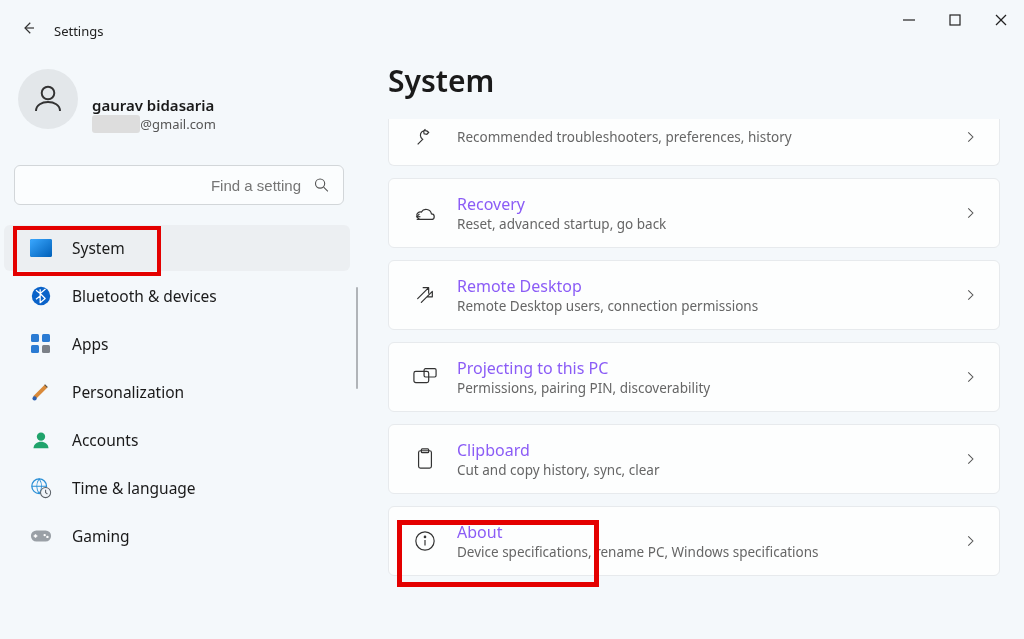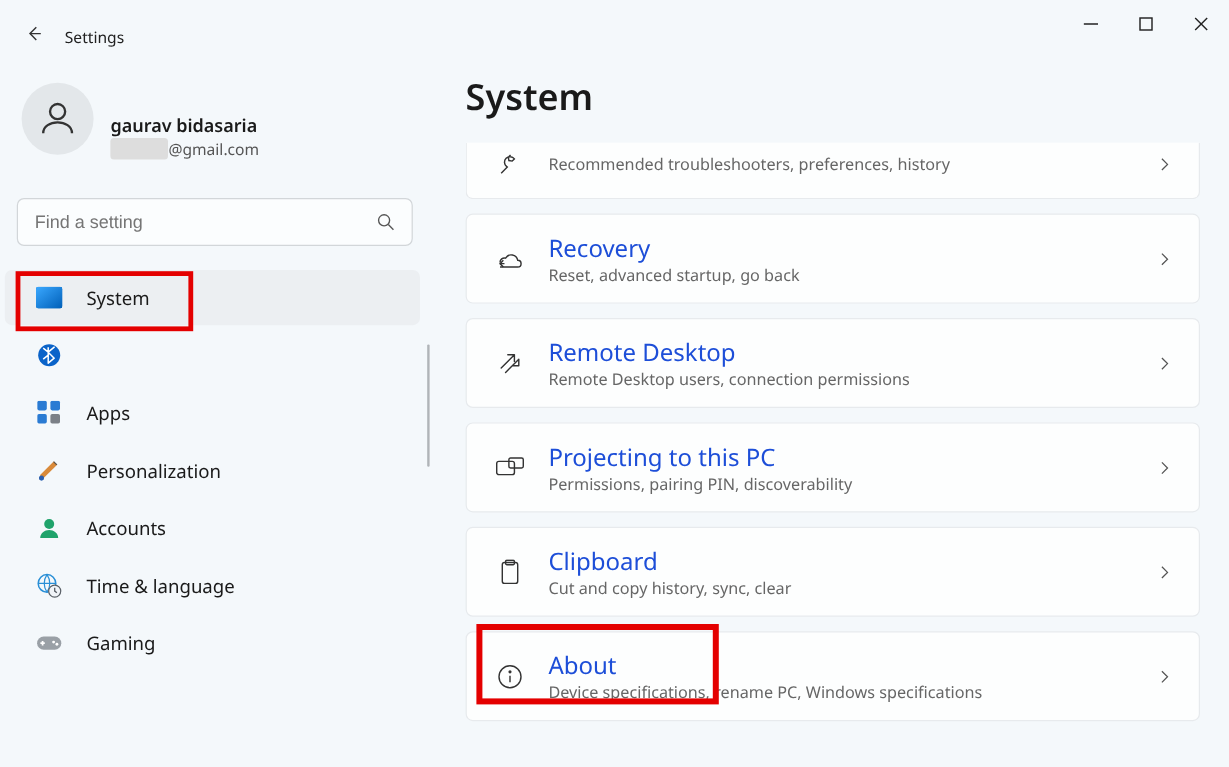--- a/index.html
+++ b/index.html
@@ -77,20 +77,21 @@
   }
   .search-wrap input {
     width: 100%;
     height: 40px;
     border: 1px solid #d2d6d9;
     border-radius: 6px;
     padding: 0 42px 0 14px;
     font-size: 15px;
     background: #fbfdfe;
     color: #333;
+    text-align: right;
   }
   .search-wrap .sicon {
     position:absolute; right:14px; top:50%; transform:translateY(-50%);
     color:#555;display:flex;
   }
   
   .nav {
     list-style:none; padding:0 4px 0 0; margin:0;
     max-height: 380px;
   }
@@ -141,21 +142,21 @@
     min-height: 70px;
     gap: 18px;
   }
   .card.partial-top { border-top:0;border-top-left-radius:0;border-top-right-radius:0; padding-top:4px; min-height:46px;}
   .card .cicon {
     width: 28px;height:28px;
     display:flex;align-items:center;justify-content:center;
     flex-shrink:0;color:#333;
   }
   .card .ctext { display:flex;flex-direction:column; }
-  .card .cti { font-size:20px;color:#1d4ed8; }
+  .card .cti { font-size:16px;color:#8b5cf6; }
   .card .csub { font-size:13.5px;color:#666; }
   .card .chev { margin-left:auto;color:#555; }
   
   .annot-left {
     position:absolute;
     left:13px; top:226px; width:148px; height:50px;
     border:4px solid #e40000; pointer-events:none; z-index:5;
   }
   .annot-right {
     position:absolute;
@@ -237,20 +238,21 @@
         </span>
         <span class="nlabel">System</span>
       </li>
       <li>
         <span class="nicon">
           <svg width="20" height="20" viewBox="0 0 24 24">
               <circle cx="12" cy="12" r="11" fill="#0a63c9"></circle>
               <path d="M11 4v16l6-5-6-6 6-5-6 5-5-4M11 12l-5 4" stroke="#fff" stroke-width="1.5" fill="none" stroke-linejoin="round"></path>
             </svg>
         </span>
+        <span class="nlabel">Bluetooth &amp; devices</span>
       </li>
       <li>
         <span class="nicon">
           <svg width="20" height="20" viewBox="0 0 20 20">
               <rect x="0" y="0" width="8" height="8" rx="1.5" fill="#2a7bd3"></rect>
               <rect x="11" y="0" width="8" height="8" rx="1.5" fill="#2a7bd3"></rect>
               <rect x="0" y="11" width="8" height="8" rx="1.5" fill="#2a7bd3"></rect>
               <rect x="11" y="11" width="8" height="8" rx="1.5" fill="#7b8087"></rect>
             </svg>
         </span>

